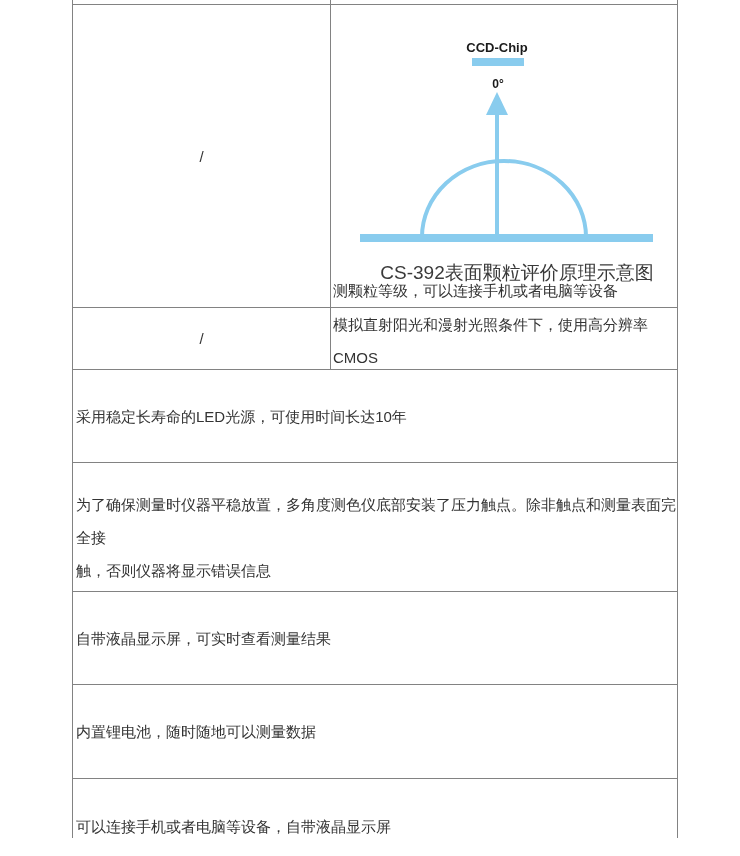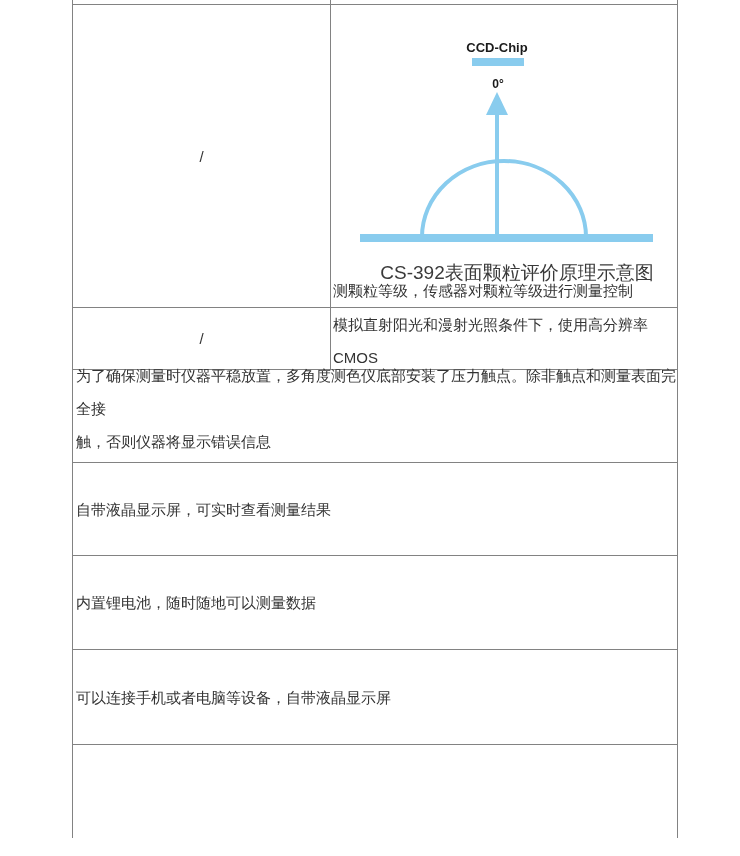--- a/index.html
+++ b/index.html
@@ -21,21 +21,21 @@
     width:606px;height:838px;box-sizing:border-box;
     border-left:1px solid var(--border);
     border-right:1px solid var(--border);
     background:#fff;
   }
   .row{display:flex;box-sizing:border-box;border-bottom:1px solid var(--border);}
   .r0{height:5px;}
   .r1{height:303px;}
   .r2{height:62px;}
   .r3{height:93px;}
-  .r4{height:93px;}
+  .r4{height:93px;margin-top:36px;}
   .r5{height:93px;}
   .r6{height:94px;}
   .r7{height:95px;}
 
   .cell-left{
     width:258px;box-sizing:border-box;
     border-right:1px solid var(--border);
     display:flex;align-items:center;justify-content:center;
     font-size:15px;color:var(--text);
   }
@@ -94,30 +94,33 @@
         <div class="ccd-label">CCD-Chip</div>
         <div class="chip-bar"></div>
         <div class="angle-label">0°</div>
         <svg class="diagram-svg" width="346" height="240" viewBox="0 0 346 240">
           <polygon class="blue-fill" points="166,87 155,110 177,110"></polygon>
           <rect class="blue-fill" x="164" y="106" width="4" height="127"></rect>
           <path class="blue-stroke" d="M 91 232 A 82 76 0 0 1 255 232"></path>
           <rect class="blue-fill" x="29" y="229" width="293" height="8"></rect>
         </svg>
         <div class="diagram-caption">CS-392表面颗粒评价原理示意图</div>
-        <div class="diagram-note">测颗粒等级，传感器对颗粒等级进行测量控制</div>
+        <div class="diagram-note">测颗粒等级，可以连接手机或者电脑等设备</div>
       </div>
     </div>
 
     <div class="row r2">
       <div class="cell-left">/</div>
       <div class="cell-right two-line-cell">模拟直射阳光和漫射光照条件下，使用高分辨率CMOS
 传感器对颗粒等级进行测量控制</div>
     </div>
 
+    <div class="row r3">
+      <div class="full-cell">采用稳定长寿命的LED光源，可使用时间长达10年</div>
+    </div>
     <div class="row r4">
       <div class="full-cell">为了确保测量时仪器平稳放置，多角度测色仪底部安装了压力触点。除非触点和测量表面完全接
 触，否则仪器将显示错误信息</div>
     </div>
     <div class="row r5">
       <div class="full-cell">自带液晶显示屏，可实时查看测量结果</div>
     </div>
     <div class="row r6">
       <div class="full-cell">内置锂电池，随时随地可以测量数据</div>
     </div>

